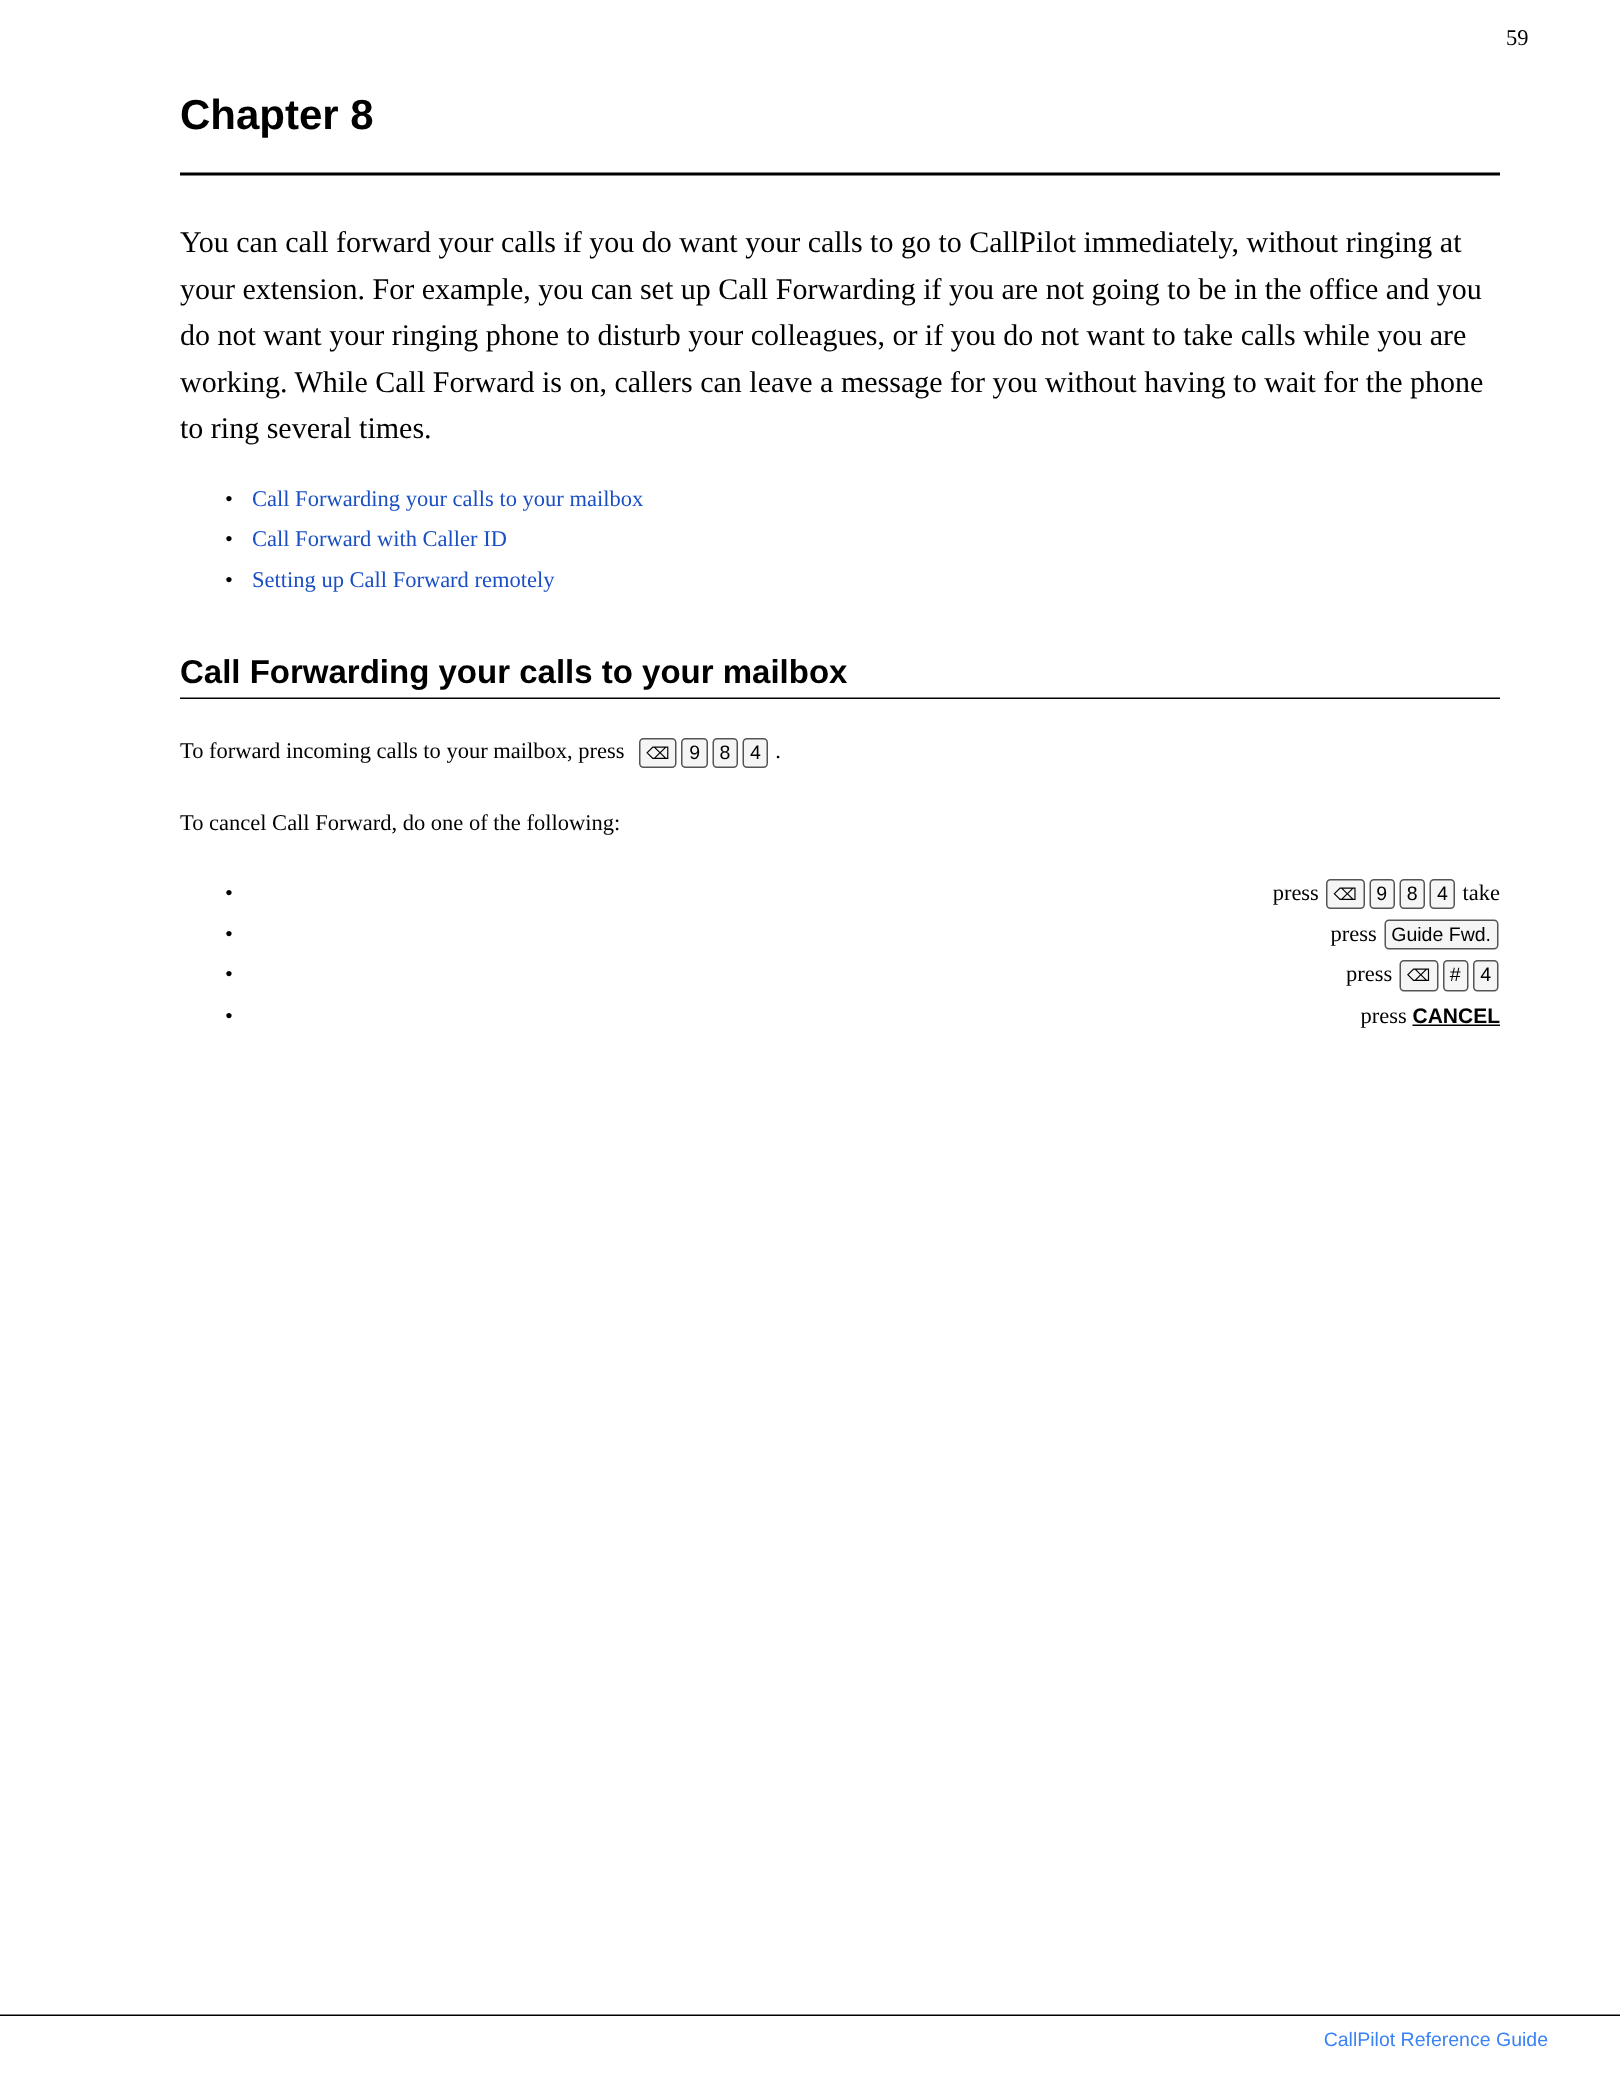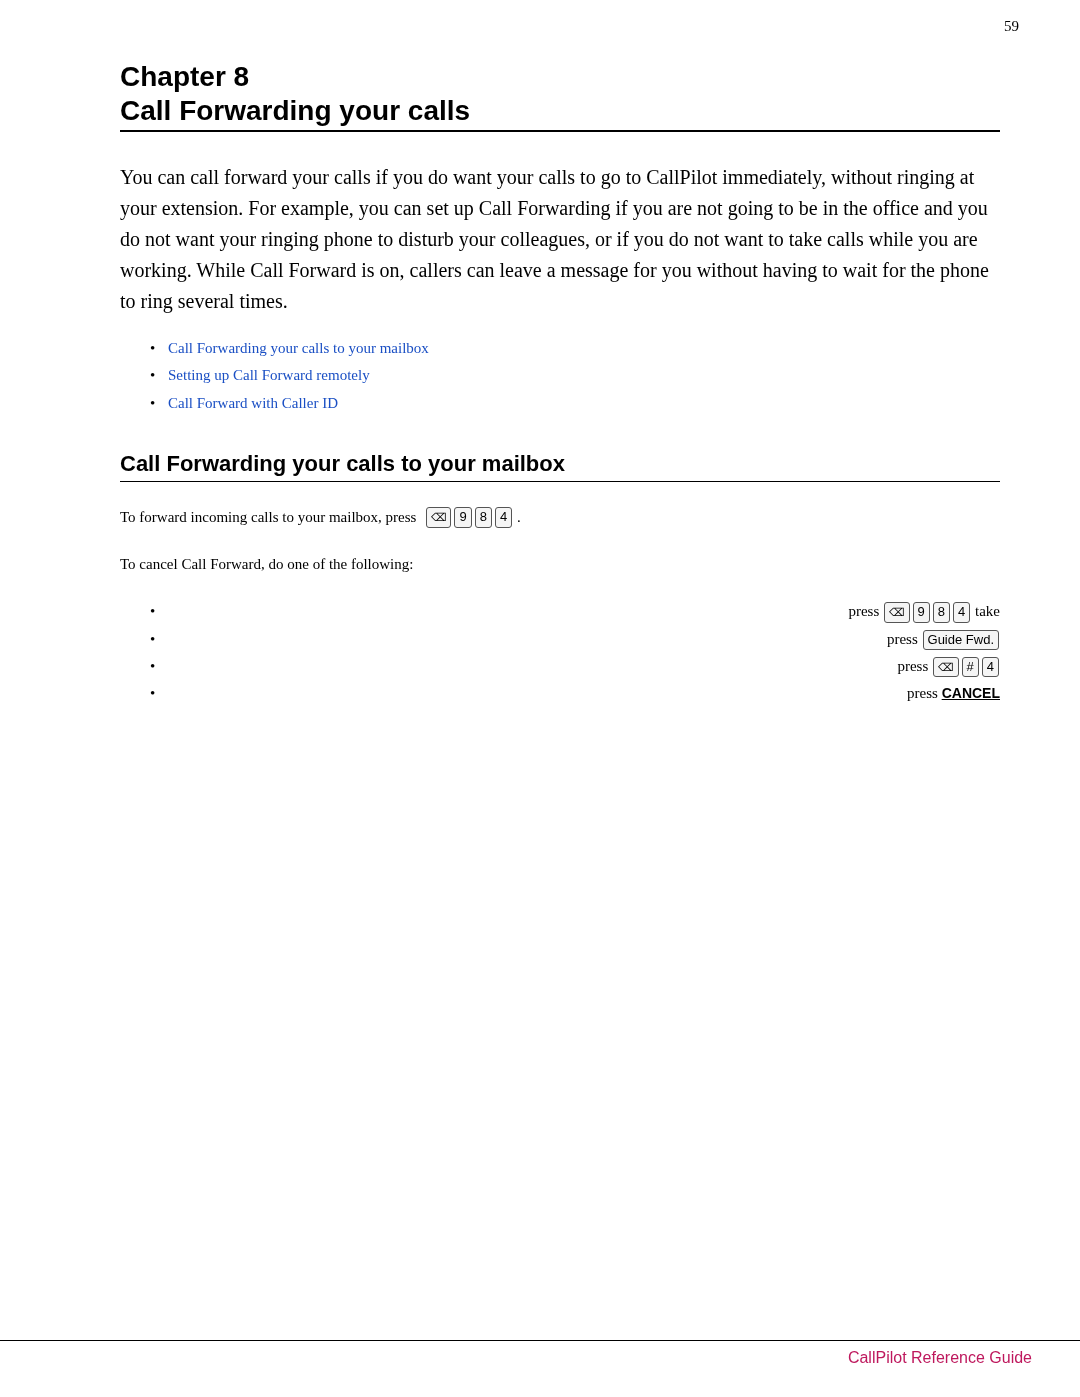--- a/index.html
+++ b/index.html
@@ -27,21 +27,21 @@
     }
 
     .content-area {
       margin: 0 80px 0 120px;
       padding-top: 60px;
       padding-bottom: 80px;
     }
 
     .chapter-header {
       border-bottom: 2px solid #000000;
-      padding-bottom: 3px;
+      padding-bottom: 21px;
       margin-bottom: 30px;
     }
 
     .chapter-label {
       font-size: 28px;
       font-weight: bold;
       font-family: Arial, Helvetica, sans-serif;
       line-height: 1.2;
     }
 
@@ -134,55 +134,54 @@
       bottom: 30px;
       left: 0;
       right: 0;
       border-top: 1px solid #000;
       display: flex;
       justify-content: flex-end;
       padding: 8px 48px 0 0;
     }
 
     .footer-text {
-      font-size: 16px;
-      font-family: Arial, Helvetica, sans-serif;
-      color: #be185d;
+      font-size: 13px;
+      font-family: Arial, Helvetica, sans-serif;
+      color: #3b82f6;
     }
 
     .press-line {
       margin: 10px 0;
       line-height: 1.6;
       text-align: right;
     }
   </style>
 </head>
 <body>
 
 <div class="page-number">59</div>
 
 <div class="content-area">
 
   <div class="chapter-header">
     <div class="chapter-label">Chapter 8</div>
-    <div class="chapter-title">Call Forwarding your calls</div>
   </div>
 
   <p class="intro-paragraph">You can call forward your calls if you do want your calls to go to CallPilot immediately, without ringing at your extension. For example, you can set up Call Forwarding if you are not going to be in the office and you do not want your ringing phone to disturb your colleagues, or if you do not want to take calls while you are working. While Call Forward is on, callers can leave a message for you without having to wait for the phone to ring several times.</p>
 
 
   <ul class="bullet-list">
     <li>
       <a>Call Forwarding your calls to your mailbox</a>
     </li>
     <li>
+      <a>Call Forward with Caller ID</a>
+    </li>
+    <li>
       <a>Setting up Call Forward remotely</a>
-    </li>
-    <li>
-      <a>Call Forward with Caller ID</a>
     </li>
   </ul>
 
   <div class="section-heading">Call Forwarding your calls to your mailbox</div>
 
   <p class="body-para">
     <span>To forward incoming calls to your mailbox, press</span>
     <span class="key-inline">
       &nbsp;<span class="key-box"><span class="key-symbol">⌫</span></span><span class="key-box">9</span><span class="key-box">8</span><span class="key-box">4</span>
     </span>

